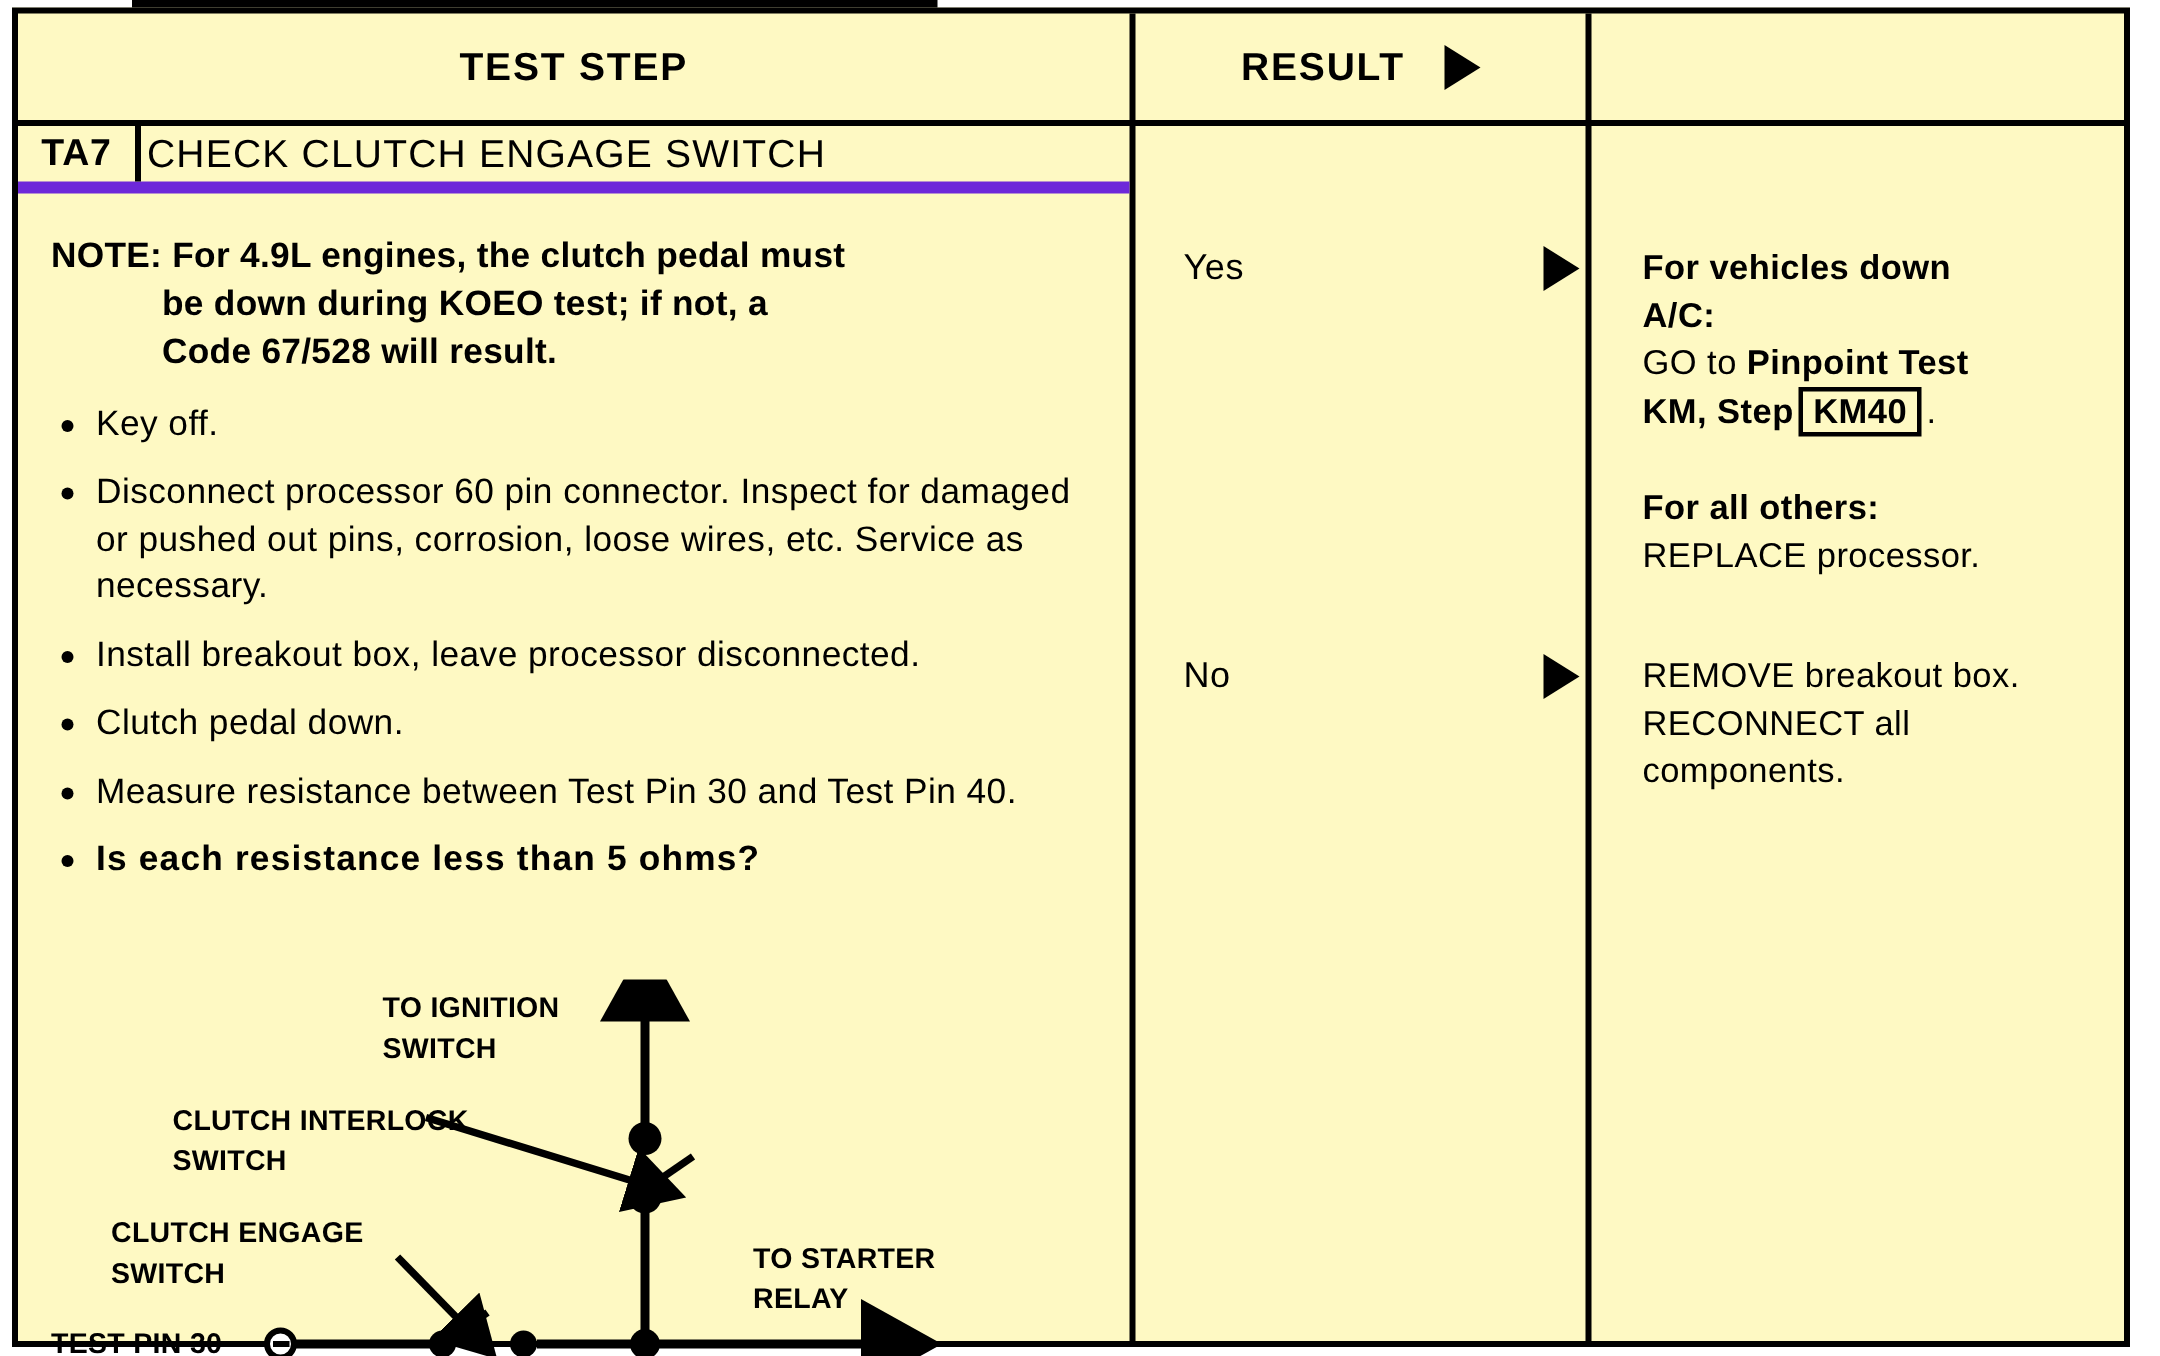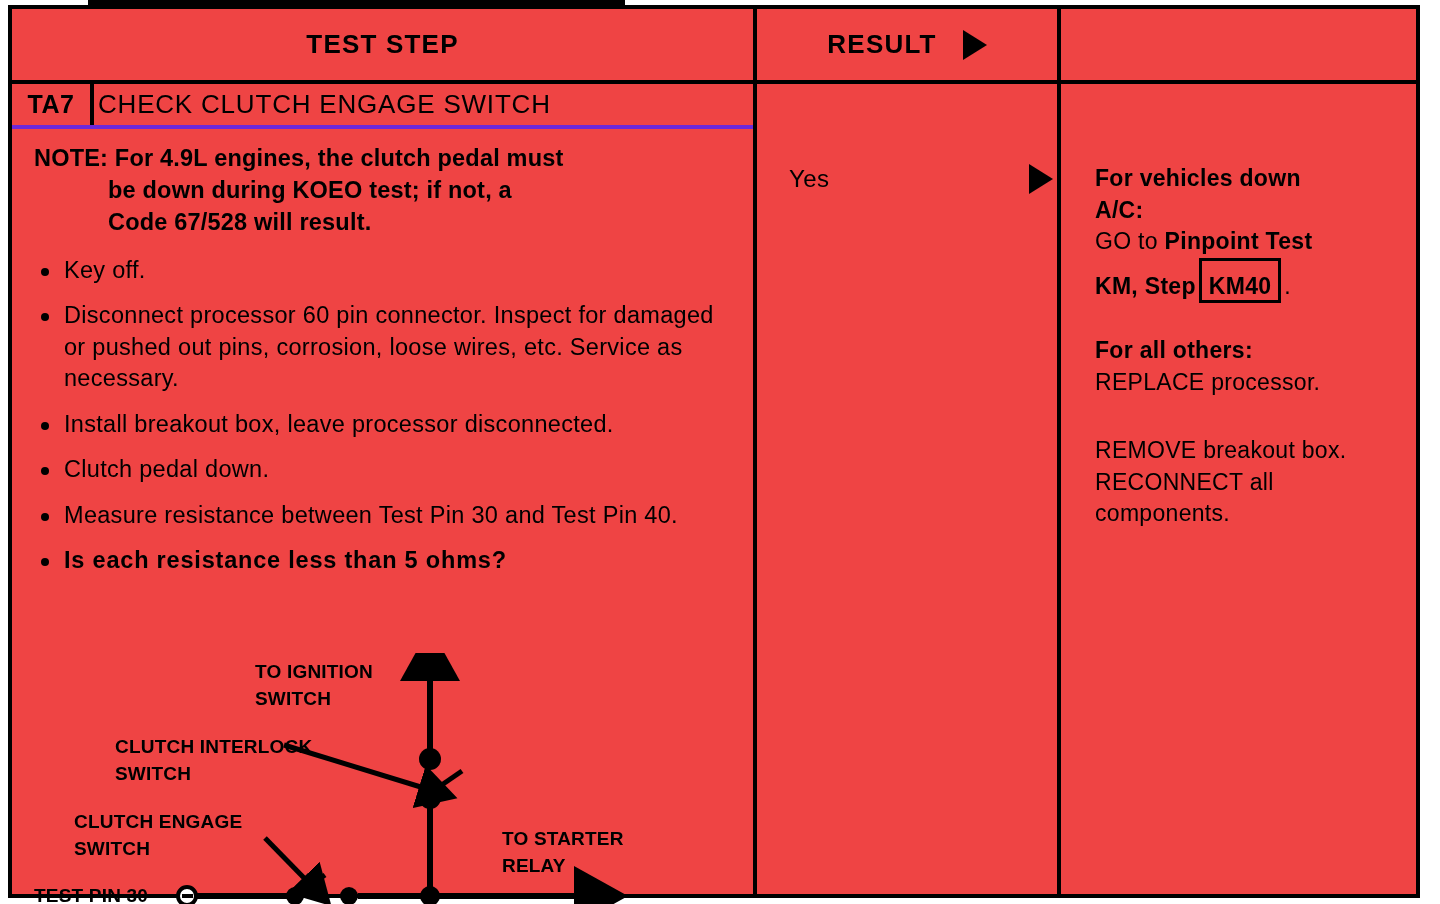--- a/index.html
+++ b/index.html
@@ -29,21 +29,21 @@
 
   
   .test-table {
     position: absolute;
     left: 8px;
     top: 5px;
     width: 1412px;
     height: 893px;
     border: 4px solid #000000;
     box-sizing: border-box;
-    background: #ef4444;
+    background: #fef9c3;
   }
 
   
   .col-rule {
     position: absolute;
     top: 0;
     bottom: 0;
     width: 4px;
     background: #000000;
   }
@@ -90,21 +90,21 @@
     border-left: 24px solid #000000;
   }
 
   
   .title-row {
     position: absolute;
     left: 0;
     top: 75px;
     width: 741px;
     height: 45px;
-    border-bottom: 4px solid #6d28d9;
+    border-bottom: 8px solid #6d28d9;
     box-sizing: border-box;
     display: flex;
     align-items: center;
   }
   .step-code {
     width: 82px;
     height: 100%;
     border-right: 4px solid #000000;
     box-sizing: border-box;
     display: flex;
@@ -120,21 +120,21 @@
     letter-spacing: 0.8px;
   }
 
   
   .step-body {
     position: absolute;
     left: 0;
     top: 120px;
     width: 741px;
     bottom: 0;
-    padding: 14px 18px 0 22px;
+    padding: 26px 18px 0 22px;
     box-sizing: border-box;
     font-size: 23px;
     line-height: 1.33;
   }
 
   .note-block {
     font-weight: bold;
     font-size: 23.5px;
     line-height: 1.36;
     letter-spacing: 0.2px;
@@ -217,21 +217,21 @@
     letter-spacing: 0.3px;
   }
   .action-block-yes { top: 34px; }
   .action-block-no  { top: 306px; }
   .action-block .ln { white-space: nowrap; }
   .b { font-weight: bold; }
 
   .km-box {
     display: inline-block;
     border: 3px solid #000000;
-    padding: 12px 7px 1px 7px;
+    padding: 0px 7px 1px 7px;
     font-weight: bold;
     line-height: 1.16;
     margin: 0 3px;
   }
   .spacer-gap { height: 32px; }
 
   
   .circuit {
     position: absolute;
     left: 0px;
@@ -343,20 +343,24 @@
       </svg>
     </div>
 
   </div>
 
   <div class="result-col">
     <div class="result-row result-row-yes">
       <span class="result-label">Yes</span>
       <span class="tri-right"></span>
     </div>
+    <div class="result-row result-row-no">
+      <span class="result-label">No</span>
+      <span class="tri-right"></span>
+    </div>
   </div>
 
   <div class="action-col">
 
     <div class="action-block action-block-yes">
       <div class="ln b">For vehicles down</div>
       <div class="ln b">A/C:</div>
       <div class="ln"><span>GO to </span><span class="b">Pinpoint Test</span></div>
       <div class="ln"><span class="b">KM, Step</span><span class="km-box">KM40</span><span>.</span></div>
       <div class="spacer-gap"></div>

